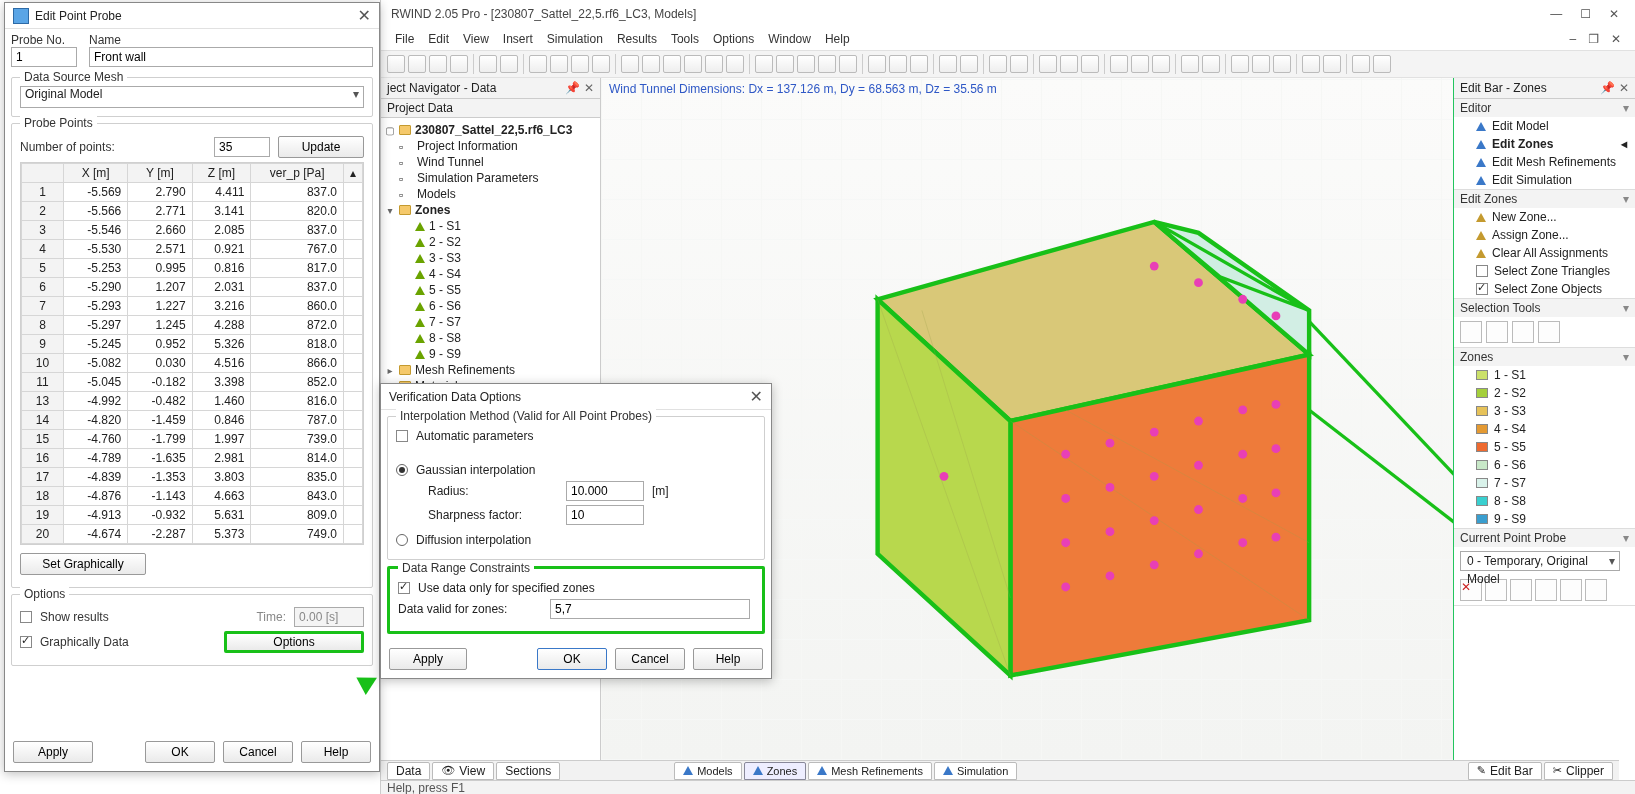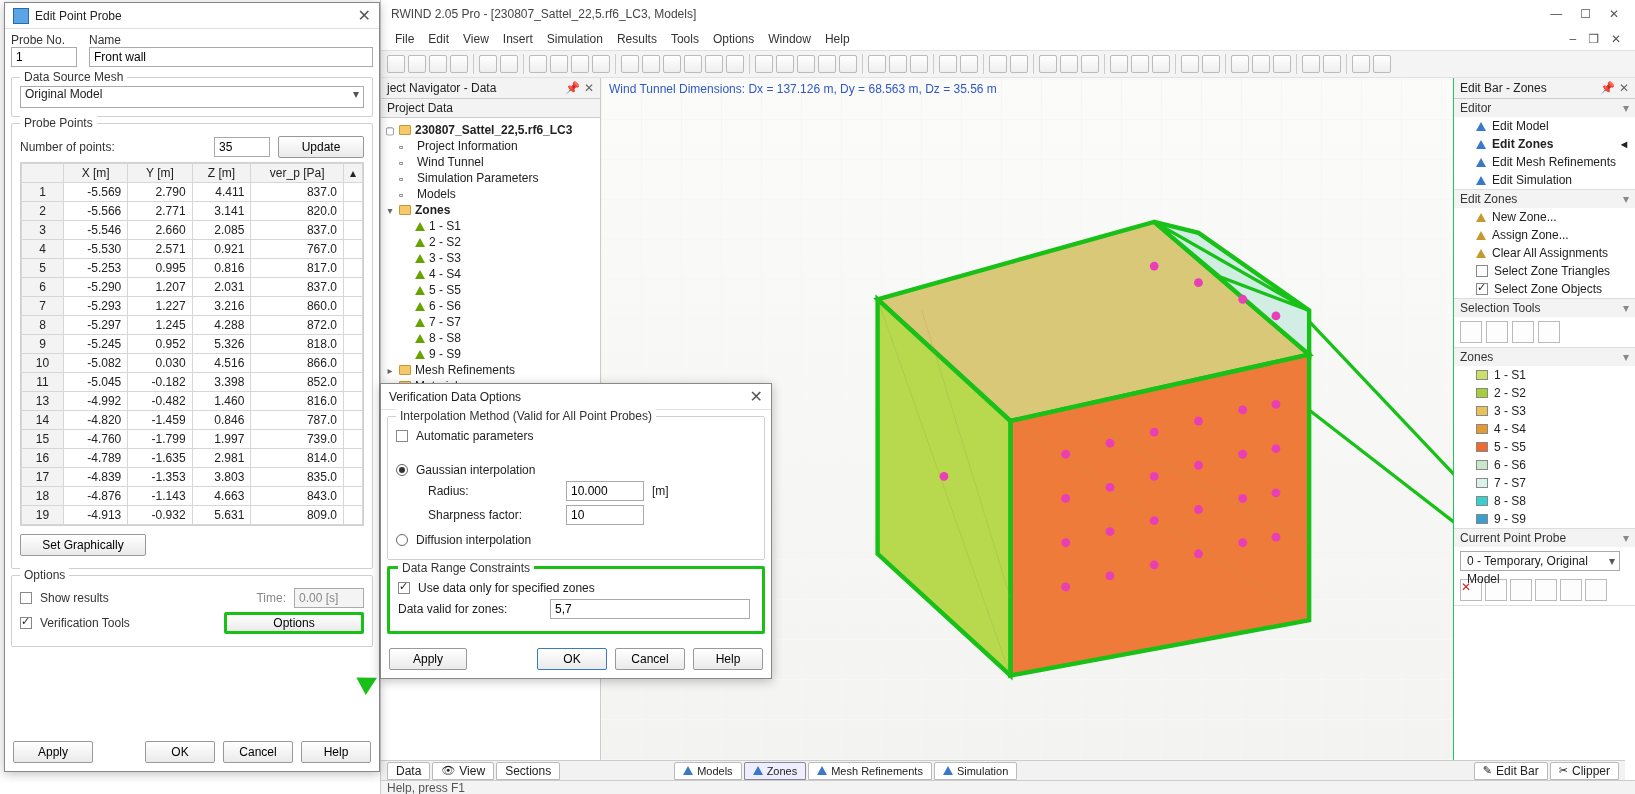--- a/index.html
+++ b/index.html
@@ -50,21 +50,21 @@
 .eb-icons { display:flex; gap:4px; padding:4px 6px; }
 .eb-icon { width:22px; height:22px; border:1px solid #bbb; background:#fdfdfd; }
 .zone-swatch { width:12px; height:10px; border:1px solid #888; display:inline-block; }
 .chk { width:12px; height:12px; border:1px solid #888; display:inline-block; position:relative; }
 .chk.checked::after { content:"✓"; position:absolute; top:-3px; left:0; font-size:11px; }
 .select-box { border:1px solid #aaa; height:20px; line-height:18px; padding:0 18px 0 6px; width:160px; position:relative; background:#fff; }
 .select-box::after { content:"▾"; position:absolute; right:4px; top:0; color:#555; }
 .eb-ctrl-row { display:flex; gap:3px; padding:4px 6px; }
 
 
-.bottom-tabs { position:absolute; bottom:14px; left:0; right:10px; height:20px; background:#f2f2f2; border-top:1px solid #ccc; display:flex; align-items:center; gap:2px; padding:0 6px; }
+.bottom-tabs { position:absolute; bottom:14px; left:0; right:16px; height:20px; background:#f2f2f2; border-top:1px solid #ccc; display:flex; align-items:center; gap:2px; padding:0 6px; }
 .btab { height:18px; border:1px solid #bbb; background:#fff; padding:0 8px; display:flex; align-items:center; gap:4px; border-radius:2px 2px 0 0; font-size:11px; }
 .btab.sel { background:#eef; border-color:#889; }
 .btab-right { margin-left:auto; display:flex; gap:2px; }
 .status-bar { position:absolute; bottom:0; left:0; right:0; height:14px; background:#f3f3f3; border-top:1px solid #ccc; padding:0 6px; font-size:11px; color:#555; }
 
 
 .dialog { position:absolute; background:#fff; border:1px solid #888; box-shadow:0 2px 10px rgba(0,0,0,.25); }
 .dlg-title { height:26px; background:#fff; border-bottom:1px solid #e1e1e1; display:flex; align-items:center; padding:0 8px; }
 .dlg-title-icon { width:16px; height:16px; margin-right:6px; display:inline-block; background:#5aa5e6; border:1px solid #2d6aa6; }
 .dlg-title-text { flex:1; }
@@ -686,41 +686,49 @@
                 <td></td>
               </tr>
               <tr>
                 <td class="rownum">19</td>
                 <td>-4.913</td>
                 <td>-0.932</td>
                 <td>5.631</td>
                 <td>809.0</td>
                 <td></td>
               </tr>
+              <tr>
+                <td class="rownum">20</td>
+                <td>-4.674</td>
+                <td>-2.287</td>
+                <td>5.373</td>
+                <td>749.0</td>
+                <td></td>
+              </tr>
             </tbody>
         </table>
       </div>
       <div class="row" style="margin-top:8px;">
         <button class="btn" style="width:126px;">Set Graphically</button>
       </div>
     </div>
   </div>
 
   <div class="group"><span class="group-title">Options</span>
     <div class="group-body">
       <div class="row">
         <span class="chk"></span>
         <span class="label">Show results</span>
         <span style="flex:1;"></span>
         <span class="label" style="color:#888;">Time:</span>
         <span class="input" style="width:70px; background:#f4f4f4; color:#888; text-align:left; padding-top:2px;">0.00 [s]</span>
       </div>
       <div class="row">
         <span class="chk checked"></span>
-        <span class="label">Verification Tools</span>
+        <span class="label">Graphically Data</span>
         <span style="flex:1;"></span>
         <button class="btn highlight-green" style="width:140px;">Options</button>
       </div>
     </div>
   </div>
 
   <div style="position:absolute; bottom:8px; left:0; right:0; display:flex; gap:8px; padding:0 8px;">
     <button class="btn" style="width:80px;">Apply</button>
     <span style="flex:1;"></span>
     <button class="btn" style="width:70px;">OK</button>

